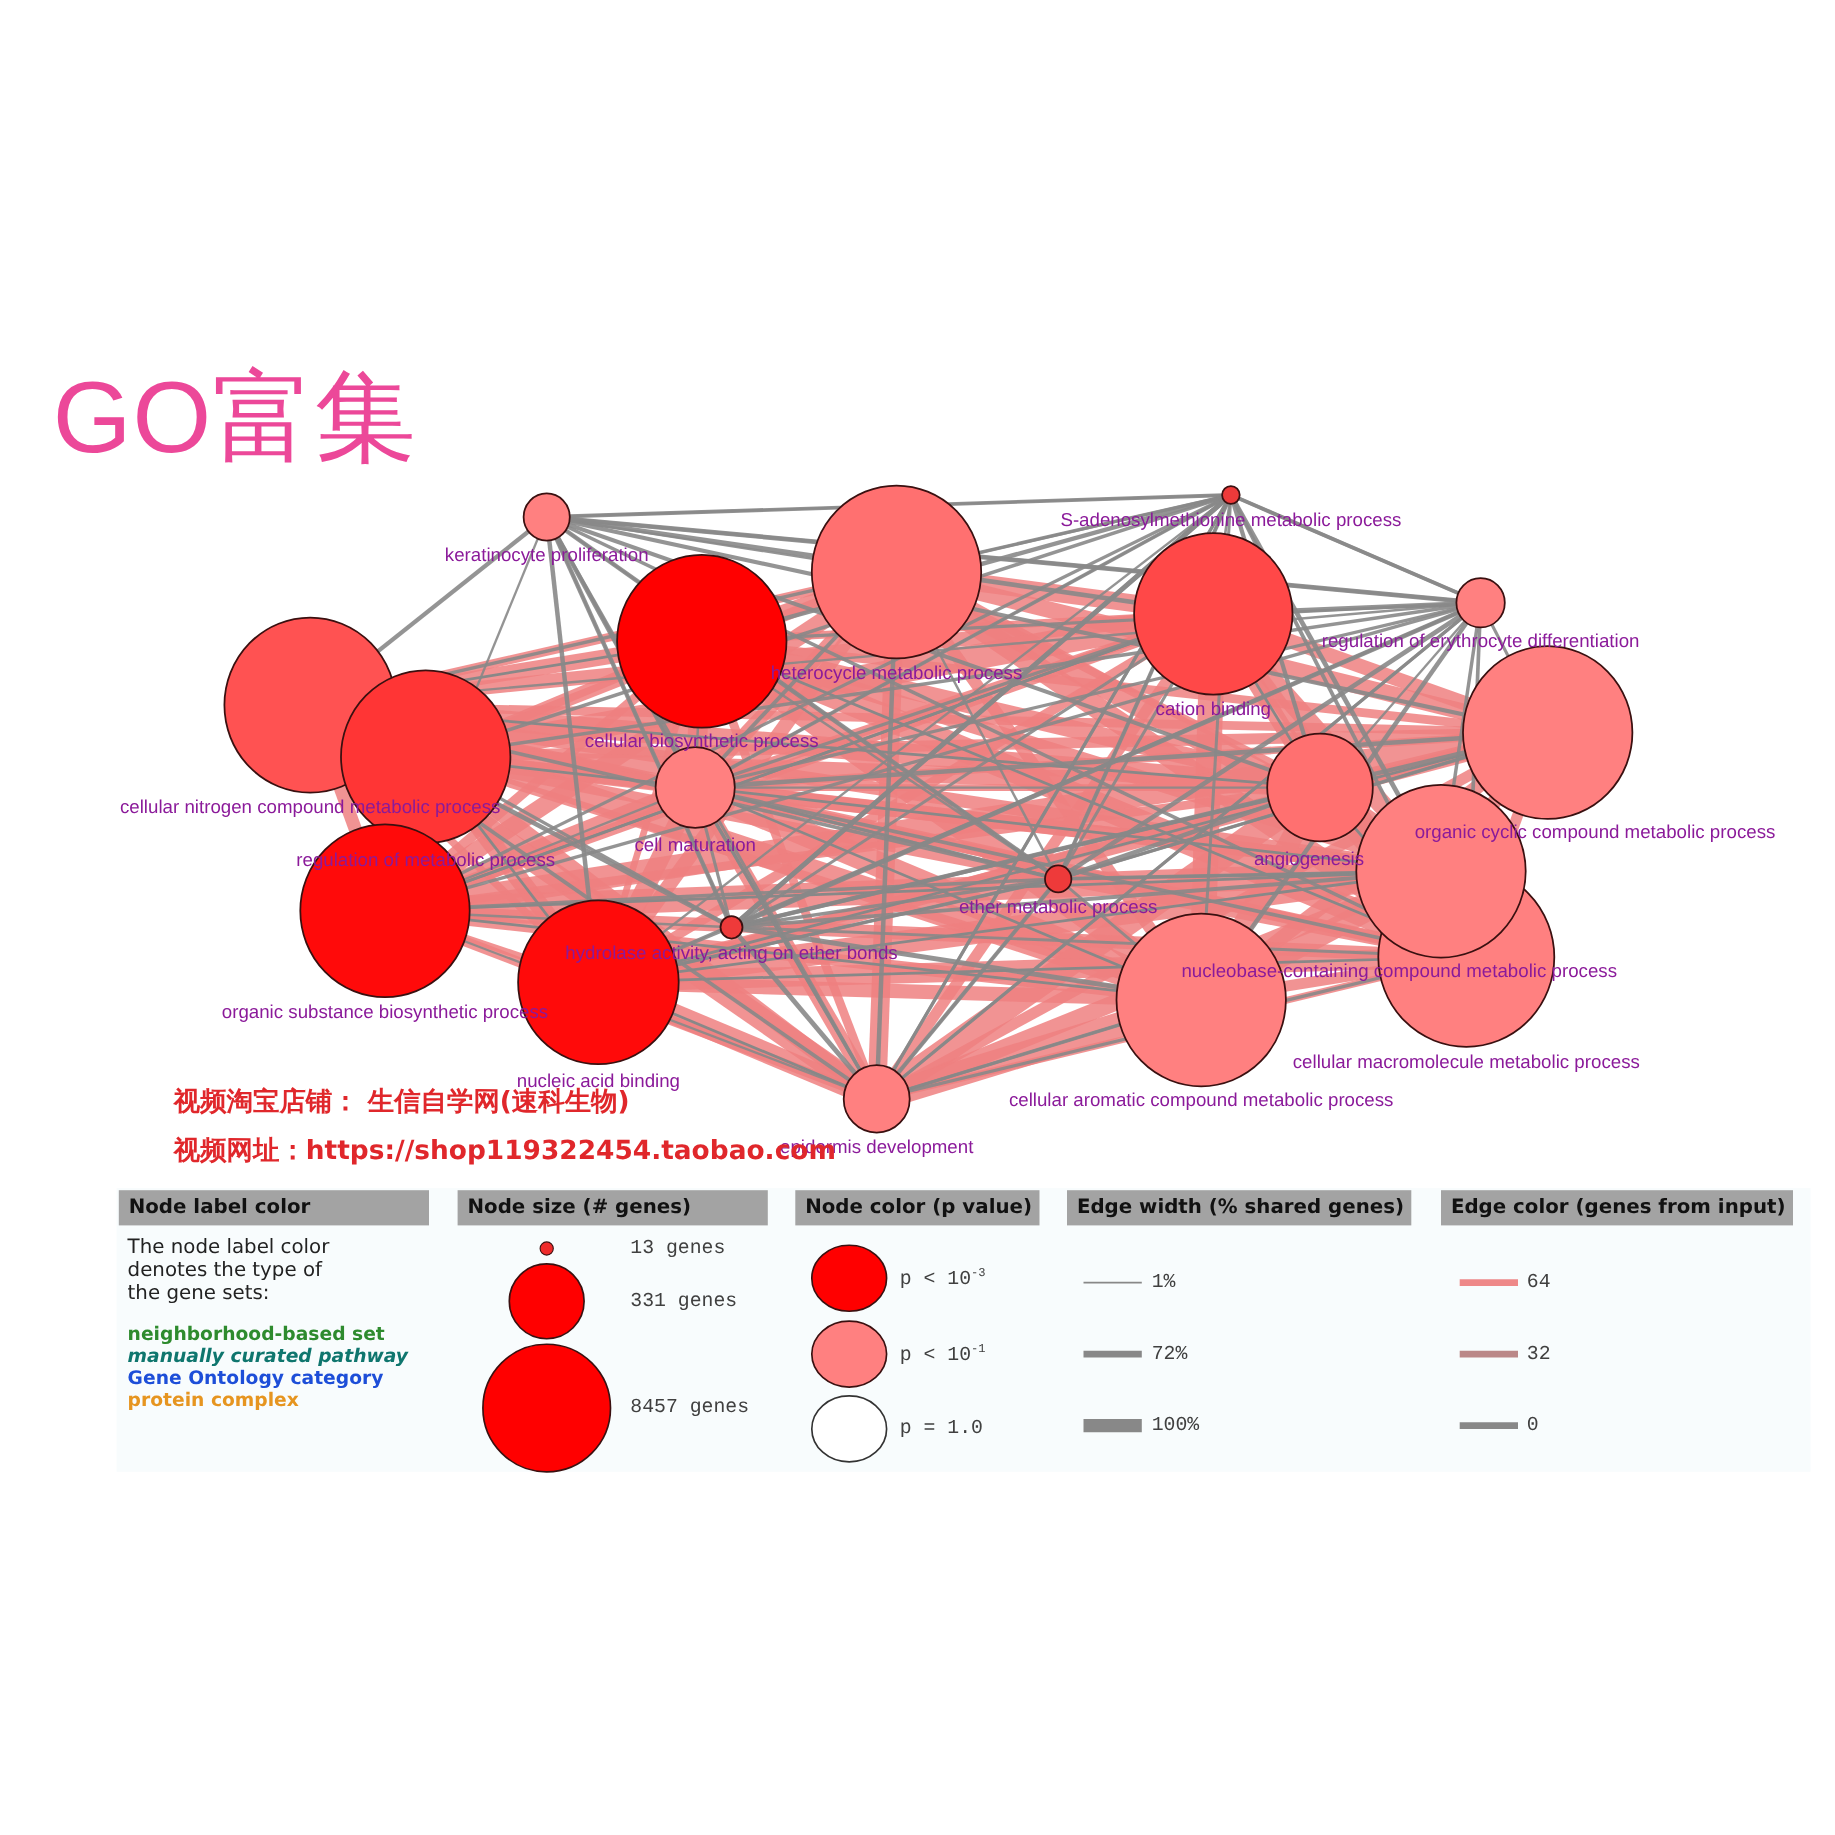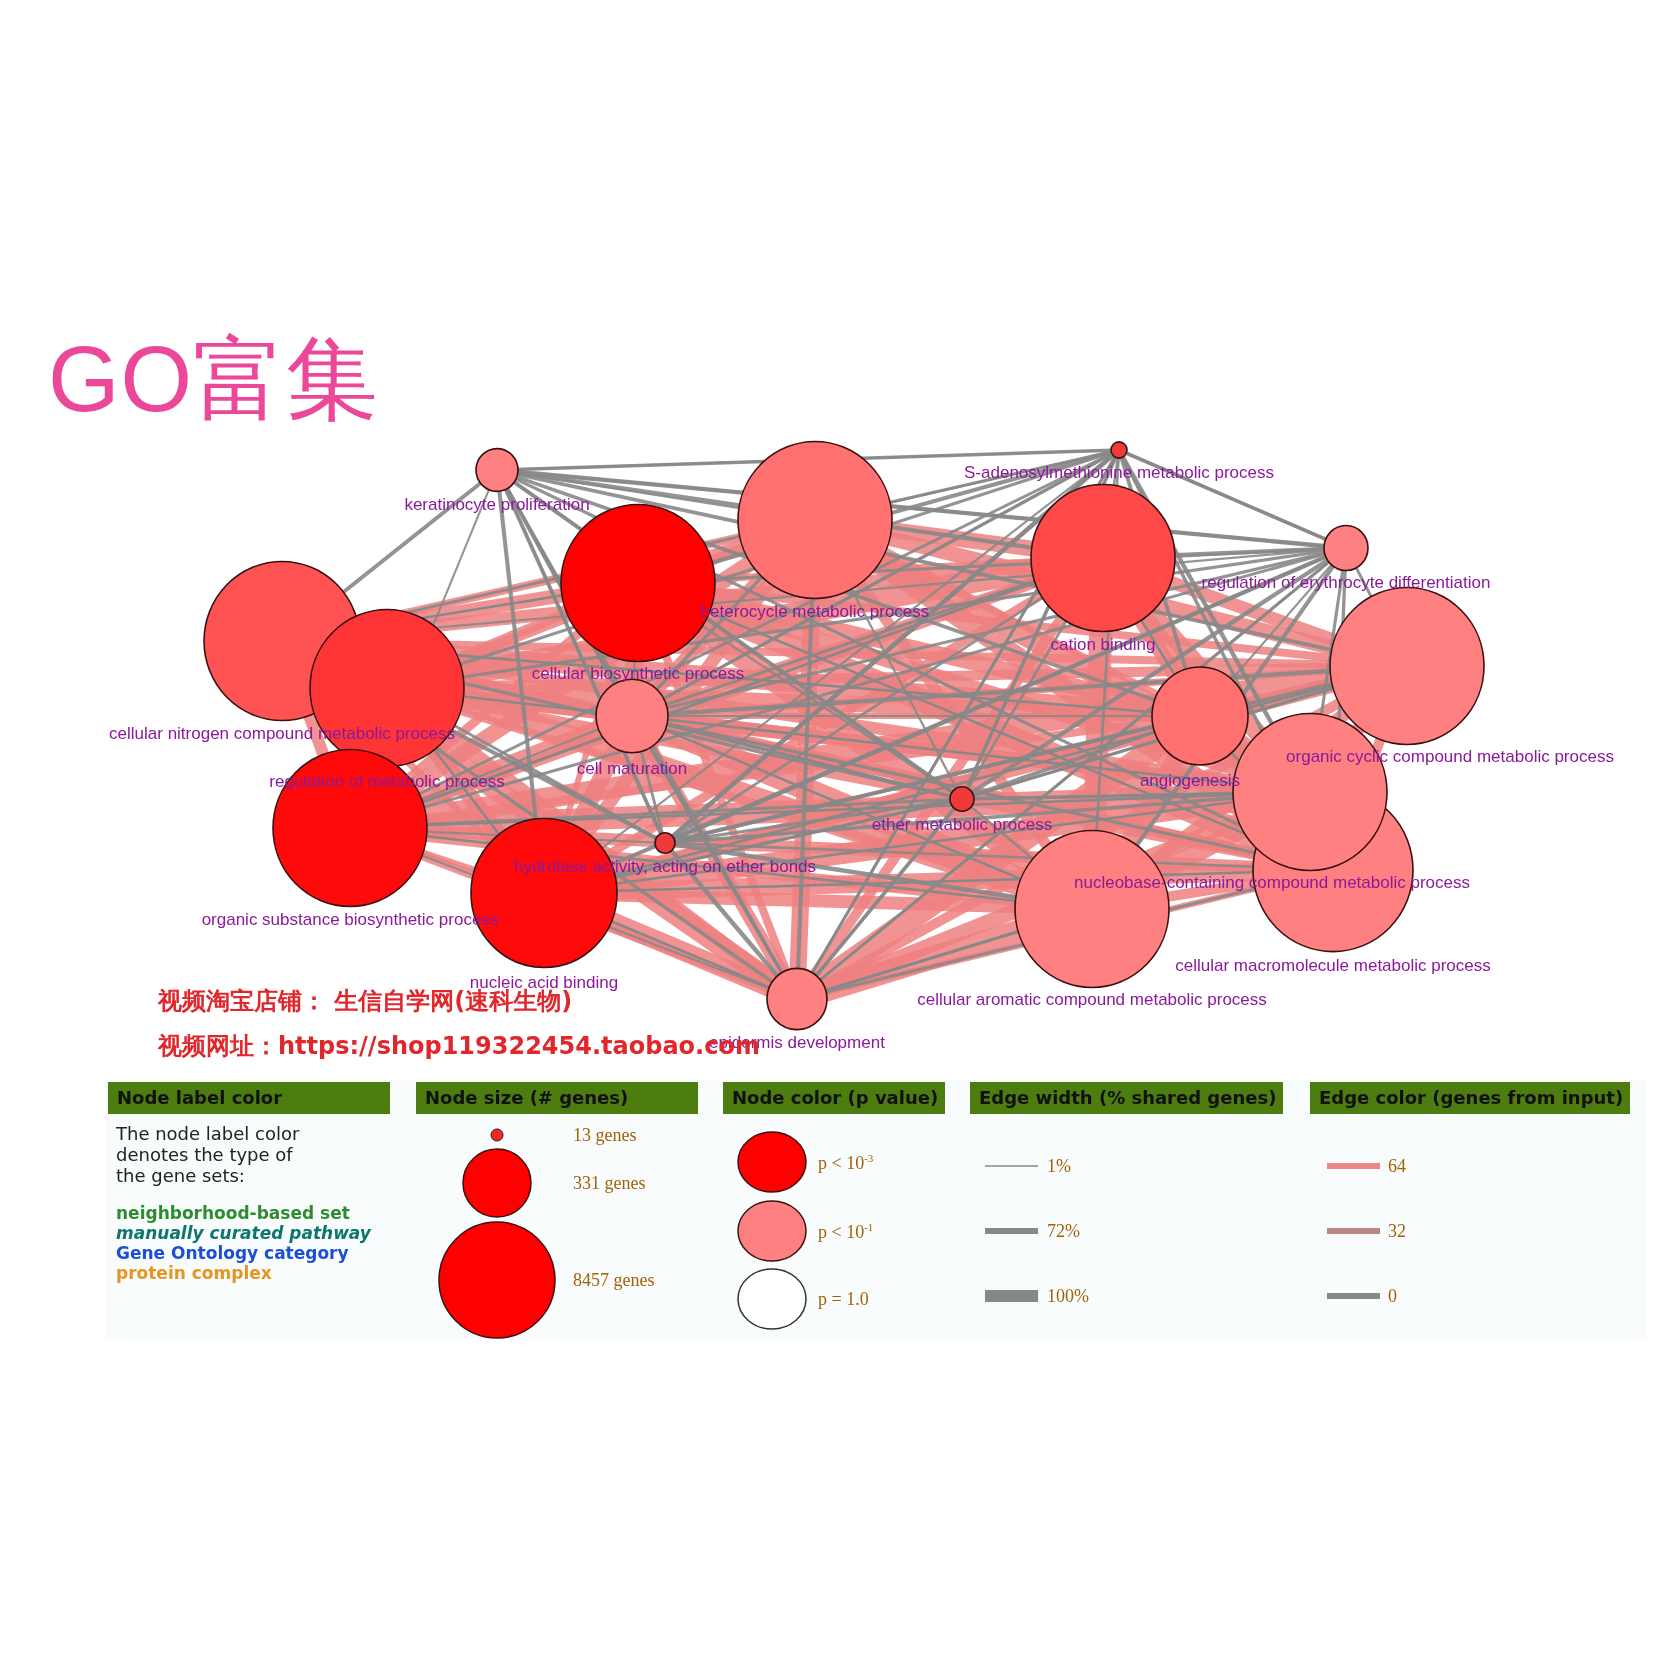--- a/index.html
+++ b/index.html
@@ -2,24 +2,24 @@
 <html><head>
 <meta charset="utf-8">
 <style>
   html, body { margin:0; padding:0; background:#ffffff; }
   body { width:1668px; height:1668px; position:relative; overflow:hidden; font-family:"Liberation Sans", sans-serif; }
   .title { position:absolute; left:48px; top:318px; font-size:92px; font-weight:400; color:#ec4899; letter-spacing:1px; font-family:"Liberation Sans", "DejaVu Sans", sans-serif; }
   #network { position:absolute; left:0; top:0; width:1668px; height:1668px; }
   .node-label { font-family:"Liberation Sans", sans-serif; font-size:17px; fill:#8b1a9a; }
   .wm { position:absolute; left:158px; font-size:24px; font-weight:700; color:#e0272b; font-family:"DejaVu Sans", sans-serif; white-space:nowrap; }
   .legend { position:absolute; left:106px; top:1080px; width:1540px; height:258px; background:#f8fcfd; }
-  .lg-head { position:absolute; top:1082px; height:32px; background:#4d7c0f; font-weight:700; font-size:18px; color:#111; line-height:32px; padding-left:9px; box-sizing:border-box; font-family:"DejaVu Sans", sans-serif; }
+  .lg-head { position:absolute; top:1082px; height:32px; background:#a3a3a3; font-weight:700; font-size:18px; color:#111; line-height:32px; padding-left:9px; box-sizing:border-box; font-family:"DejaVu Sans", sans-serif; }
   .lg-text { position:absolute; font-size:18px; color:#222; font-family:"DejaVu Sans", sans-serif; white-space:nowrap; }
   .lg-type { position:absolute; left:116px; font-size:17px; font-weight:700; font-family:"DejaVu Sans", sans-serif; white-space:nowrap; }
-  .lg-val { position:absolute; font-size:18px; color:#a16207; font-family:Liberation Serif, serif; white-space:nowrap; }
+  .lg-val { position:absolute; font-size:18px; color:#404040; font-family:Liberation Mono, monospace; white-space:nowrap; }
   .lg-val sup { font-size:11px; }
 </style>
 </head>
 <body>
 
 <div class="title">GO富集</div>
 
 <svg id="network" xmlns="http://www.w3.org/2000/svg" width="1668" height="1668">
   <g id="edges-pink">
       <line x1="815" y1="520" x2="638" y2="583" stroke="#ee8080" stroke-width="14" stroke-opacity="0.85"></line>

